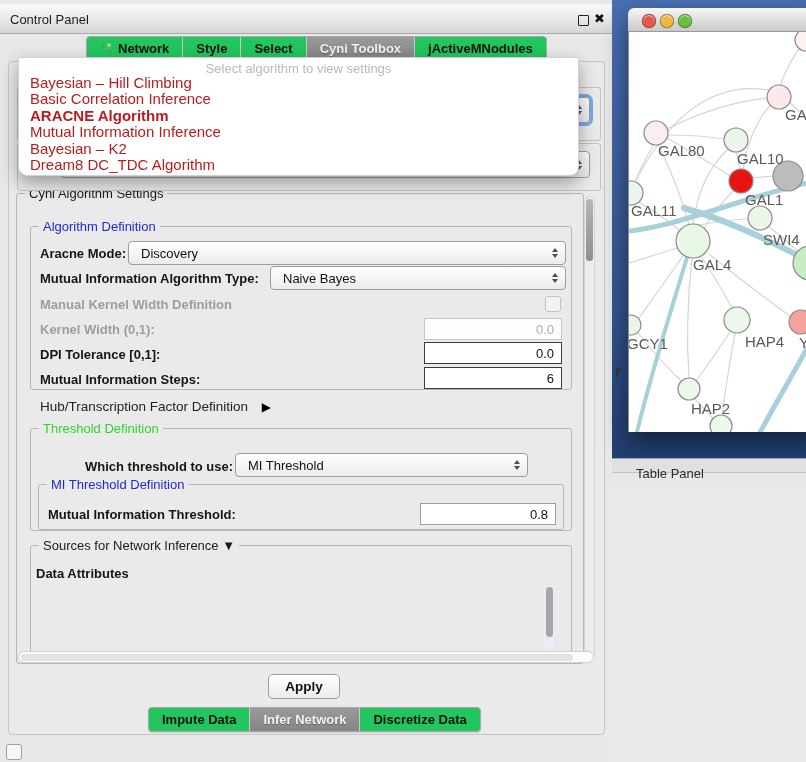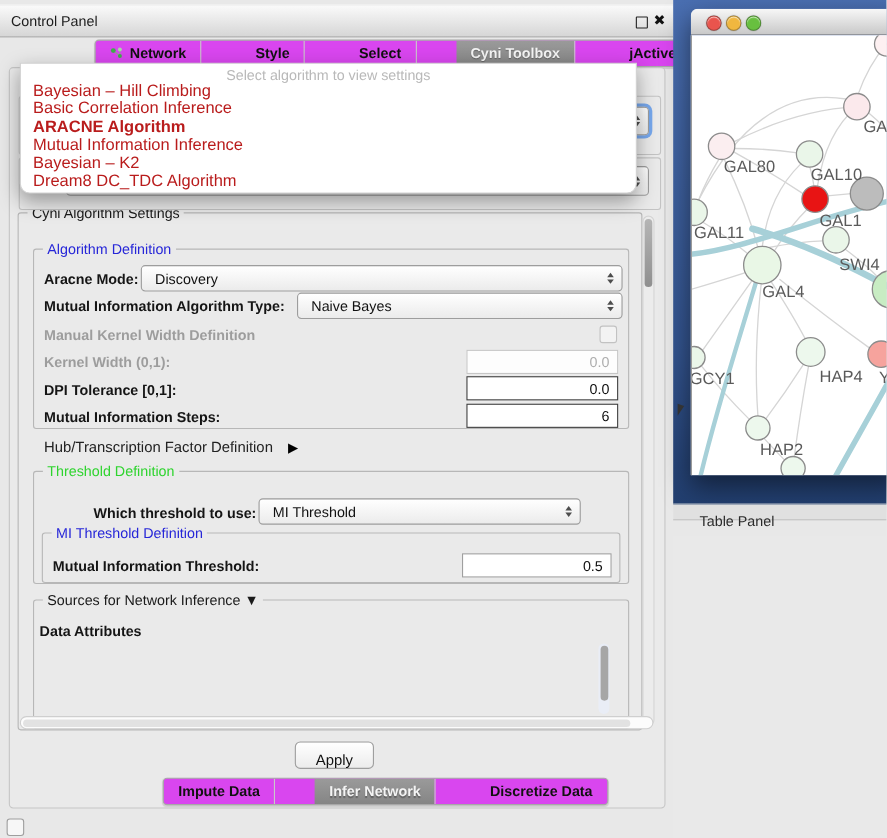--- a/index.html
+++ b/index.html
@@ -11,21 +11,21 @@
   }
   
   #left-region{position:absolute;left:0;top:0;width:612px;height:762px;background:#e8e8e8;}
   #cp-header{position:absolute;left:0;top:4px;width:612px;height:28px;
     background:linear-gradient(#fafafa,#d6d6d6);border-top:1px solid #f3f3f3;border-bottom:1px solid #a9a9a9;}
   #cp-title{position:absolute;left:10px;top:7px;font-size:13px;color:#1c1c1c;}
   #cp-float{position:absolute;left:578px;top:10px;width:9px;height:9px;border:1.5px solid #222;border-radius:1px;}
   #cp-close{position:absolute;left:594px;top:6px;font-size:13px;color:#111;font-weight:bold;}
   
   .tabbar{position:absolute;display:flex;height:23px;border:1px solid #a8a8a8;border-radius:4px;
-    background:#d946ef;overflow:hidden;box-shadow:0 1px 1px rgba(0,0,0,.12);gap:36px;}
+    background:#22c55e;overflow:hidden;box-shadow:0 1px 1px rgba(0,0,0,.12);}
   .tab{display:flex;align-items:center;justify-content:center;padding:0 13px;font-size:13px;
     font-weight:600;color:#111;border-right:1px solid #c9c9c9;white-space:nowrap;}
   .tab:last-child{border-right:none;}
   .tab.sel{background:linear-gradient(#9a9a9a,#858585);color:#f4f4f4;text-shadow:0 1px 1px rgba(0,0,0,.3);}
   #top-tabbar{left:86px;top:36px;}
   #bottom-tabbar{left:148px;top:707px;}
   .net-icon{width:13px;height:13px;margin-right:5px;}
   
   #main-panel{position:absolute;left:8px;top:61px;width:595px;height:672px;
     background:#eaeaea;border:1px solid #c6c6c6;border-radius:4px;}
@@ -66,21 +66,21 @@
   .attr-item{color:#fff;font-size:13px;line-height:17px;padding-left:6px;background:#3b66d1;}
   #attr-vscroll{position:absolute;left:544px;top:585px;width:10px;height:64px;background:#e9edf6;border-radius:5px;}
   #attr-vscroll .thumb{position:absolute;left:1.5px;top:2px;width:7px;height:50px;background:#a6a6a6;border-radius:4px;}
   
   #settings-vscroll{position:absolute;left:584px;top:196px;width:11px;height:464px;background:#ececec;border:1px solid #d4d4d4;border-radius:6px;box-sizing:border-box;}
   #settings-vscroll .thumb{position:absolute;left:1px;top:2px;width:7px;height:62px;background:linear-gradient(#b5b5b5,#8f8f8f);border-radius:4px;}
   #settings-hscroll{position:absolute;left:18px;top:651px;width:576px;height:12px;background:#fcfcfc;border:1px solid #cfcfcf;border-radius:6px;box-sizing:border-box;}
   #settings-hscroll .thumb{position:absolute;left:2px;top:1.5px;width:552px;height:7px;background:#e2e2e2;border-radius:4px;}
   
   #apply-btn{position:absolute;left:268px;top:674px;width:70px;height:23px;background:linear-gradient(#ffffff,#ececec);
-    border:1px solid #9f9f9f;border-radius:5px;font-size:13.5px;color:#111;display:flex;align-items:flex-end;justify-content:center;}
+    border:1px solid #9f9f9f;border-radius:5px;font-size:13.5px;color:#111;display:flex;align-items:center;justify-content:center;font-weight:bold;}
   #mini-window-icon{position:absolute;left:6px;top:744px;width:14px;height:14px;background:#f7f7f7;border:1px solid #9e9e9e;border-radius:3px;}
   
   #desktop{position:absolute;left:612px;top:0;width:194px;height:458px;
     background:linear-gradient(#4a6fb2,#33548f 70%,#223f70);}
   #net-window{position:absolute;left:628px;top:8px;width:192px;height:424px;border-radius:6px 6px 0 0;
     box-shadow:0 10px 24px rgba(0,0,0,.5);}
   #net-titlebar{position:absolute;left:0;top:0;width:100%;height:24px;border-radius:6px 6px 0 0;
     background:linear-gradient(#f7f7f7,#c9c9c9);border-bottom:1px solid #9a9a9a;box-sizing:border-box;}
   .tl{position:absolute;top:6px;width:12px;height:12px;border-radius:50%;box-shadow:inset 0 1px 1px rgba(255,255,255,.7),0 0 1px rgba(0,0,0,.5);}
   #net-canvas{position:absolute;left:0;top:24px;width:100%;height:400px;background:#fff;border-left:1px solid #8f8f8f;box-sizing:border-box;overflow:hidden;}
@@ -215,21 +215,21 @@
     <span class="arrows">
         <i class="up"></i>
         <i class="dn"></i>
       </span>
   </div>
   <div class="group" style="left:38px;top:484px;width:524px;height:44px;">
     <span class="legend blue">MI Threshold Definition</span>
   </div>
   <span class="lbl" style="left:48px;top:507px;">Mutual Information Threshold:</span>
   <div class="tfield" style="left:420px;top:503px;width:136px;height:22px;">
-    <span>0.5</span>
+    <span>0.8</span>
   </div>
 
   <div class="group" style="left:30px;top:545px;width:540px;height:116px;">
     <span class="legend">
       <span>Sources for Network Inference</span>
       <span>▼</span>
     </span>
   </div>
   <span class="lbl" style="left:36px;top:566px;">Data Attributes</span>
   <div id="attr-vscroll">

